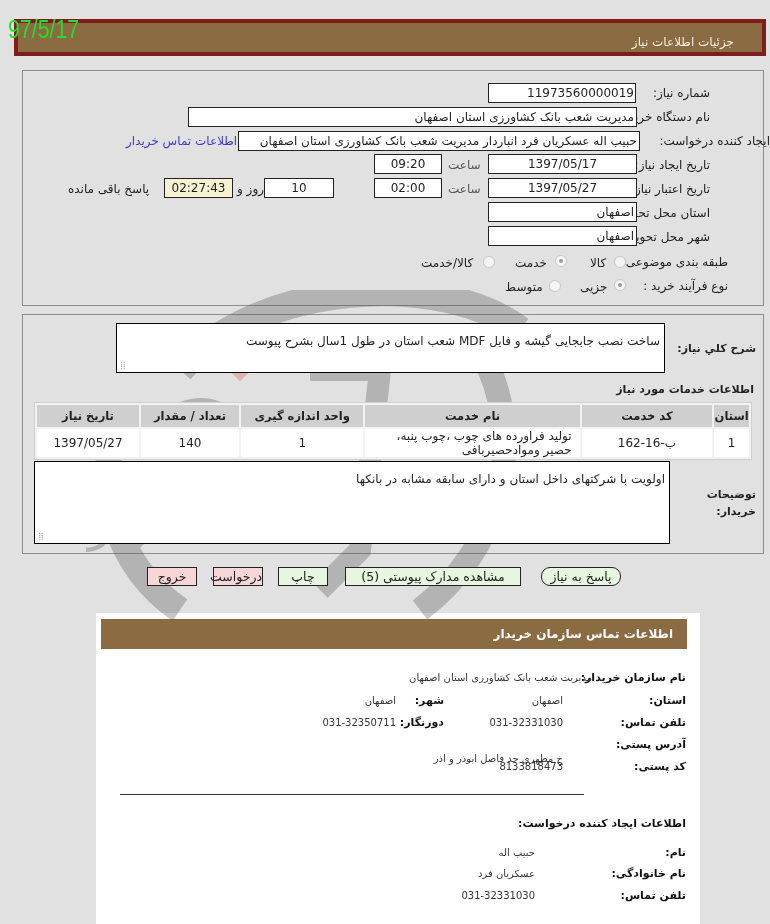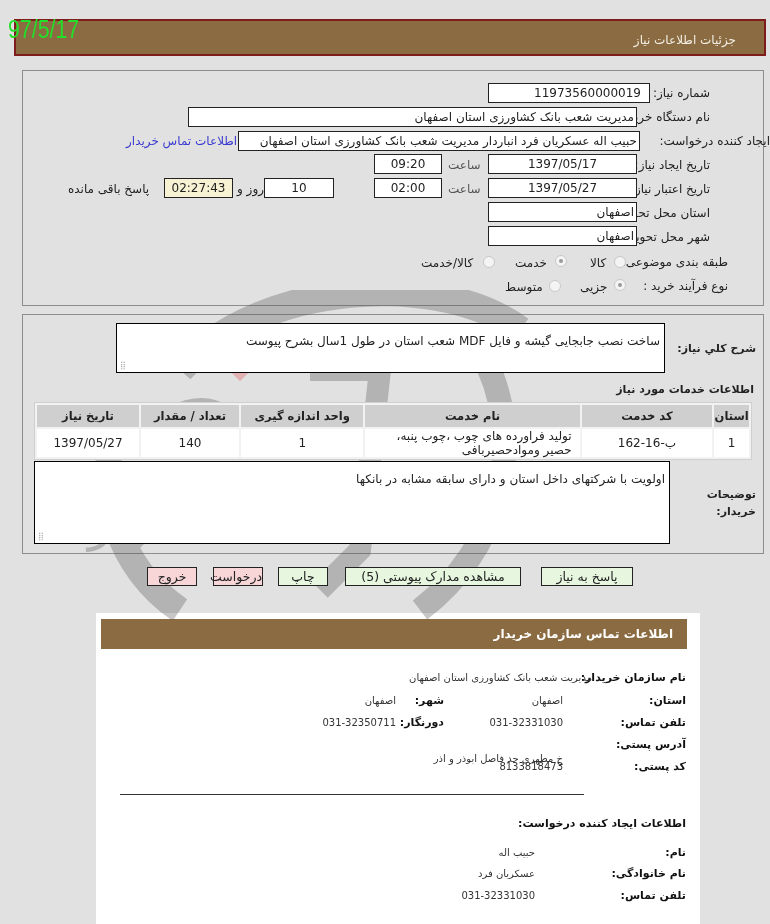--- a/index.html
+++ b/index.html
@@ -9,21 +9,21 @@
     font-family: "DejaVu Sans", sans-serif;
     font-size: 12px;
     color: #222;
     position: relative;
   }
   .abs { position: absolute; }
 
   
   #top-bar {
     left: 14px; top: 19px; width: 752px; height: 37px;
-    background: #8b6b41; border: 2px solid #7f1d1d;
+    background: #8b6b41; border: 4px solid #7f1d1d;
   }
   #top-bar .title {
     position: absolute; right: 28px; top: 12px;
     color: #f3efe6; font-size: 12px; direction: rtl;
   }
   #stamp {
     left: 8px; top: 14px; color: #22e02a; font-size: 26px;
     font-family: "Liberation Sans Narrow", "Liberation Sans", sans-serif;
     transform: scaleX(0.82); transform-origin: left top; letter-spacing: 0px;
     z-index: 5;
@@ -108,21 +108,21 @@
 
 <div id="stamp" class="abs">97/5/17</div>
 
 <div id="top-bar" class="abs">
   <span class="title">جزئیات اطلاعات نیاز</span>
 </div>
 
 <div id="panel-info" class="abs panel"></div>
 
 <span class="abs label" style="right:60px; top:86px;">شماره نیاز:</span>
-<div class="field center" style="left:488px; top:83px; width:162px;padding-left:37px;">11973560000019</div>
+<div class="field center" style="left:488px; top:83px; width:148px;padding-left:37px;">11973560000019</div>
 
 <span class="abs label" style="right:60px; top:110px;">نام دستگاه خریدار:</span>
 <div class="field rtlf" style="left:188px; top:107px; width:449px;">مدیریت شعب بانک کشاورزی استان اصفهان</div>
 
 <span class="abs label" style="right:0px; top:134px; width:130px; text-align:right;">ایجاد کننده درخواست:</span>
 <div class="field rtlf" style="left:238px; top:131px; width:402px;">حبیب اله عسکریان فرد انباردار مدیریت شعب بانک کشاورزی استان اصفهان</div>
 <span class="abs link" style="left:126px; top:134px;">اطلاعات تماس خریدار</span>
 
 <span class="abs label" style="right:60px; top:158px;">تاریخ ایجاد نیاز:</span>
 <div class="field center" style="left:488px; top:154px; width:149px;">1397/05/17</div>
@@ -191,21 +191,21 @@
   </tbody>
 </table>
 
 <div class="textarea" style="left:34px; top:461px; width:636px; height:83px; z-index:2;">
   <span>اولویت با شرکتهای داخل استان و دارای سابقه مشابه در بانکها</span>
   <span class="grip">⣿</span>
 </div>
 <span class="abs label bold" style="right:14px; top:488px;">توضیحات</span>
 <span class="abs label bold" style="right:14px; top:505px;">خریدار:</span>
 
-<div class="btn green" style="left:541px; top:567px; width:92px; z-index:3;">پاسخ به نیاز</div>
+<div class="btn green" style="left:541px; top:567px; width:80px; z-index:3;border-radius:9px;">پاسخ به نیاز</div>
 <div class="btn green" style="left:345px; top:567px; width:176px; z-index:3;">مشاهده مدارک پیوستی (5)</div>
 <div class="btn green" style="left:278px; top:567px; width:50px; z-index:3;">چاپ</div>
 <div class="btn pink" style="left:213px; top:567px; width:50px; z-index:3;">درخواست</div>
 <div class="btn pink" style="left:147px; top:567px; width:50px; z-index:3;">خروج</div>
 
 <div id="contact-card" class="abs">
   <div id="contact-header">
     <span class="title">اطلاعات تماس سازمان خریدار</span>
   </div>
 

